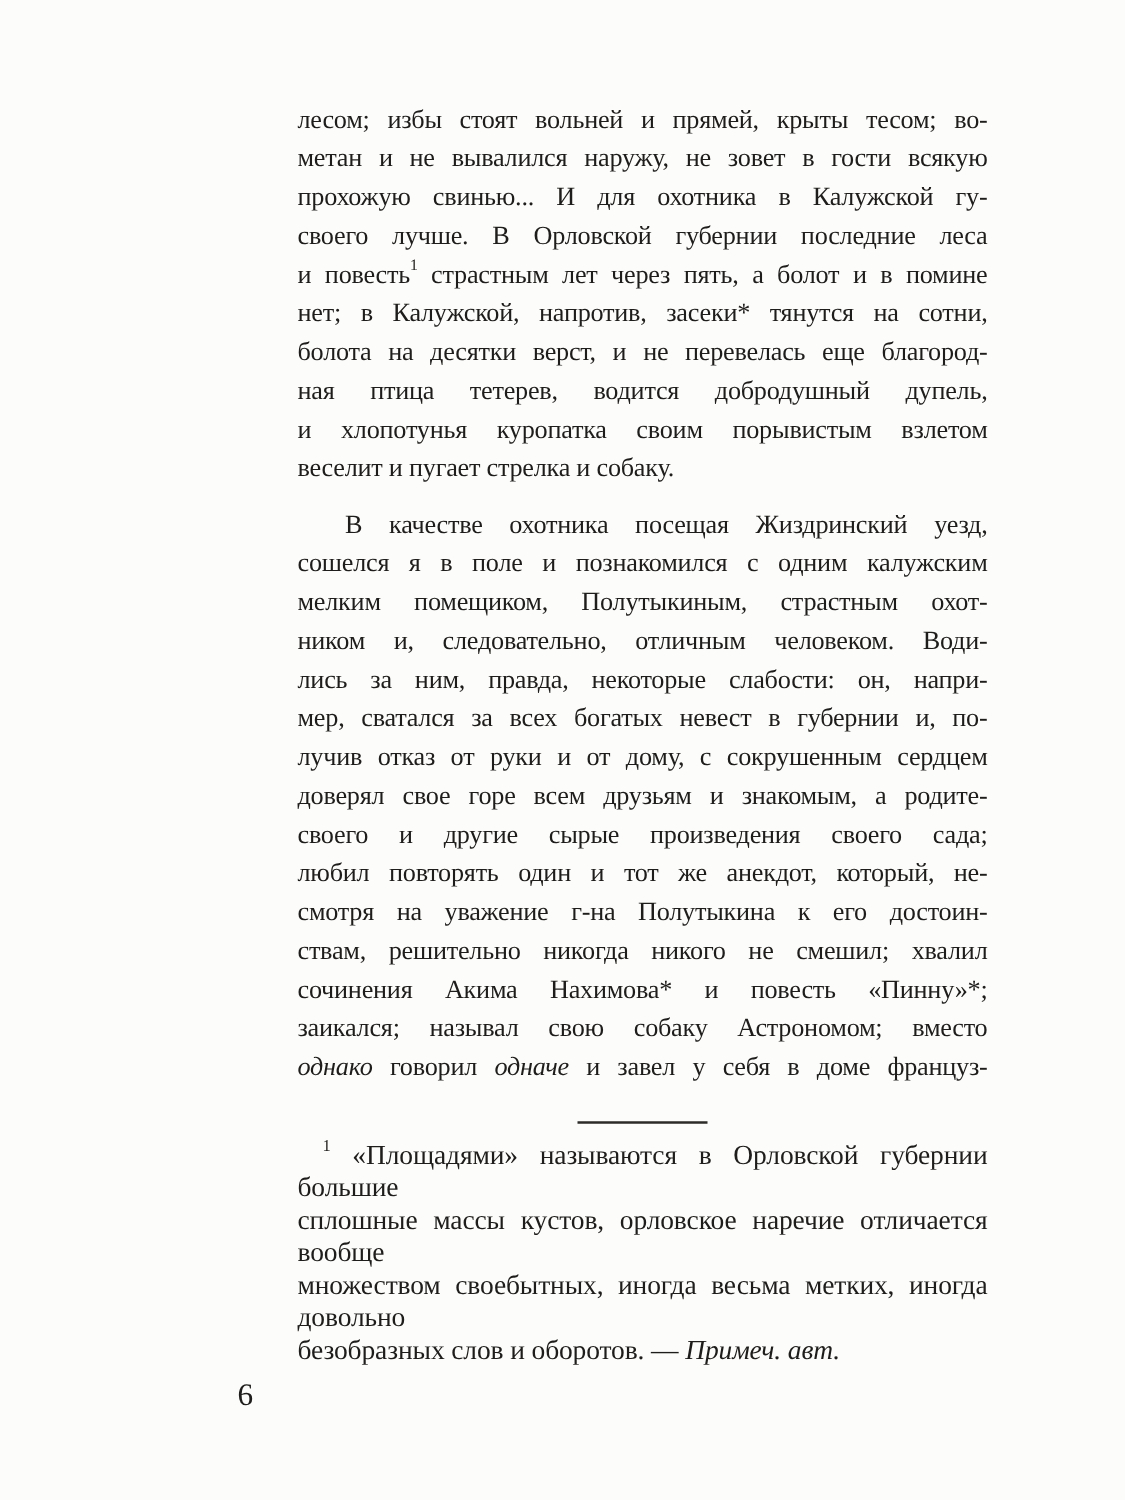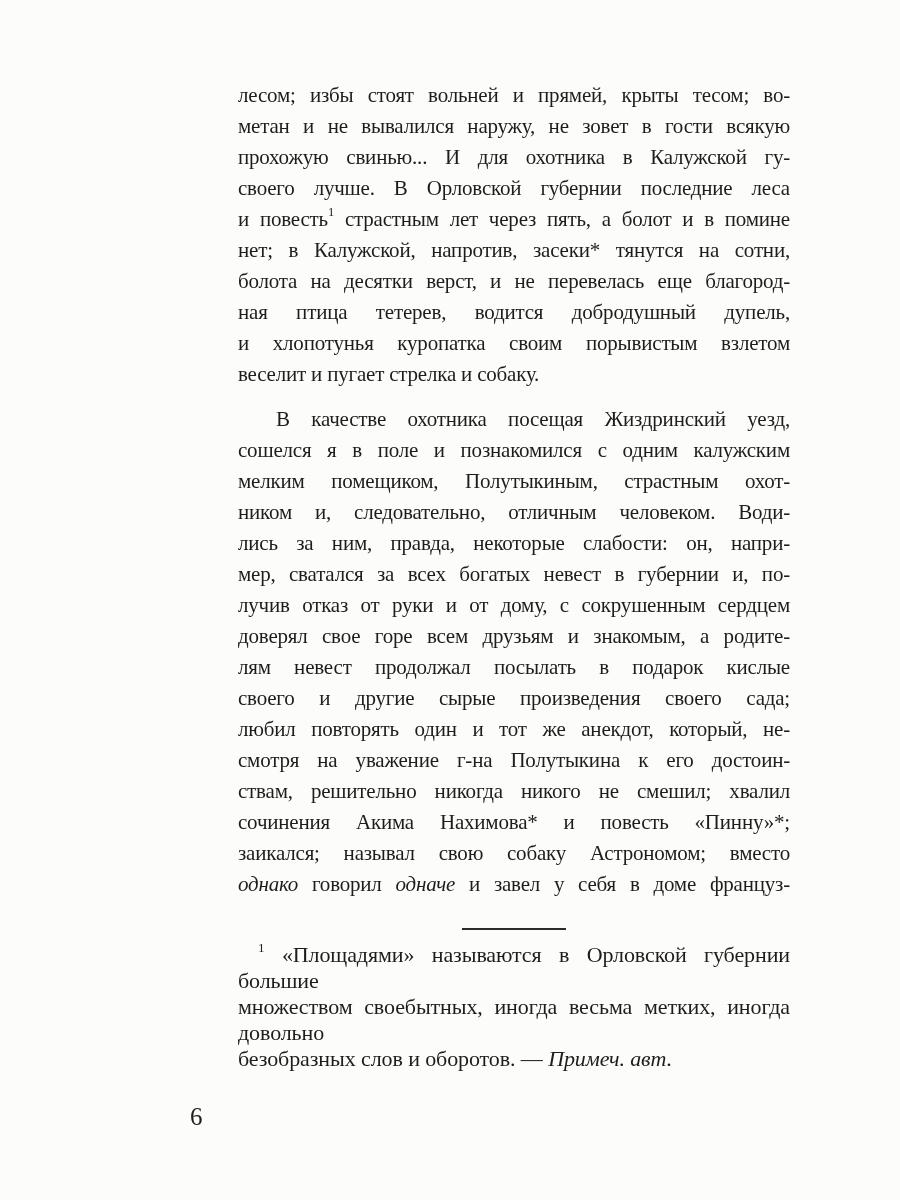--- a/index.html
+++ b/index.html
@@ -87,34 +87,34 @@
         </div>
         <div class="paragraph">
           <div class="line line-indent"><span>В качестве охотника посещая Жиздринский уезд,</span></div>
           <div class="line"><span>сошелся я в поле и познакомился с одним калужским</span></div>
           <div class="line"><span>мелким помещиком, Полутыкиным, страстным охот-</span></div>
           <div class="line"><span>ником и, следовательно, отличным человеком. Води-</span></div>
           <div class="line"><span>лись за ним, правда, некоторые слабости: он, напри-</span></div>
           <div class="line"><span>мер, сватался за всех богатых невест в губернии и, по-</span></div>
           <div class="line"><span>лучив отказ от руки и от дому, с сокрушенным сердцем</span></div>
           <div class="line"><span>доверял свое горе всем друзьям и знакомым, а родите-</span></div>
-          <div class="line"><span>лям невест продолжал посылать в подарок кислые</span></div>
           <div class="line"><span>своего и другие сырые произведения своего сада;</span></div>
           <div class="line"><span>любил повторять один и тот же анекдот, который, не-</span></div>
           <div class="line"><span>смотря на уважение г-на Полутыкина к его достоин-</span></div>
           <div class="line"><span>ствам, решительно никогда никого не смешил; хвалил</span></div>
           <div class="line"><span>сочинения Акима Нахимова* и повесть «Пинну»*;</span></div>
           <div class="line"><span>заикался; называл свою собаку Астрономом; вместо</span></div>
           <div class="line"><i>однако</i><span> говорил </span><i>одначе</i><span> и завел у себя в доме француз-</span></div>
         </div>
       </div>
     <hr class="footnote-rule">
     <div id="footnote" class="footnote">
         <div class="paragraph">
           <div class="line fn-indent"><sup>1</sup><span> «Площадями» называются в Орловской губернии большие</span></div>
+          <div class="line"><span>сплошные массы кустов, орловское наречие отличается вообще</span></div>
           <div class="line"><span>множеством своебытных, иногда весьма метких, иногда довольно</span></div>
           <div class="line line-end"><span>безобразных слов и оборотов. — </span><i>Примеч. авт.</i></div>
         </div>
       </div>
   </div>
   <div class="text-block" style="top: auto; bottom: 0; position: absolute;"></div>
   <div class="page-number text-block-bottom" style="position: absolute; left: 190px; top: 1086px;">6</div>
 </div>
 
 </body></html>

